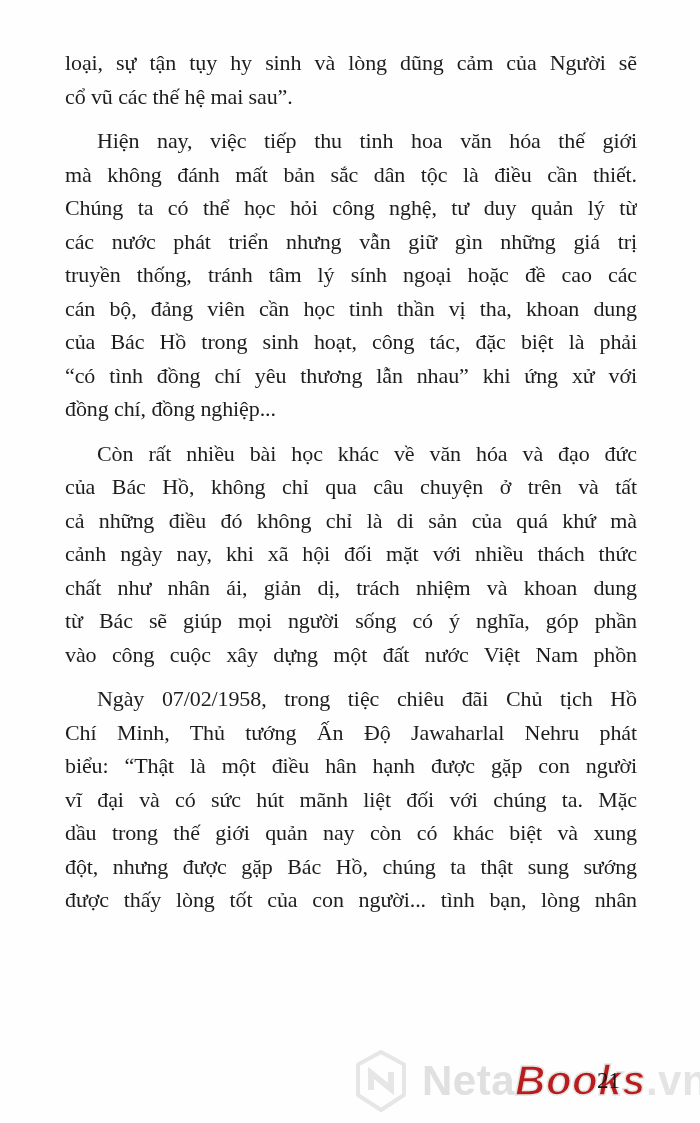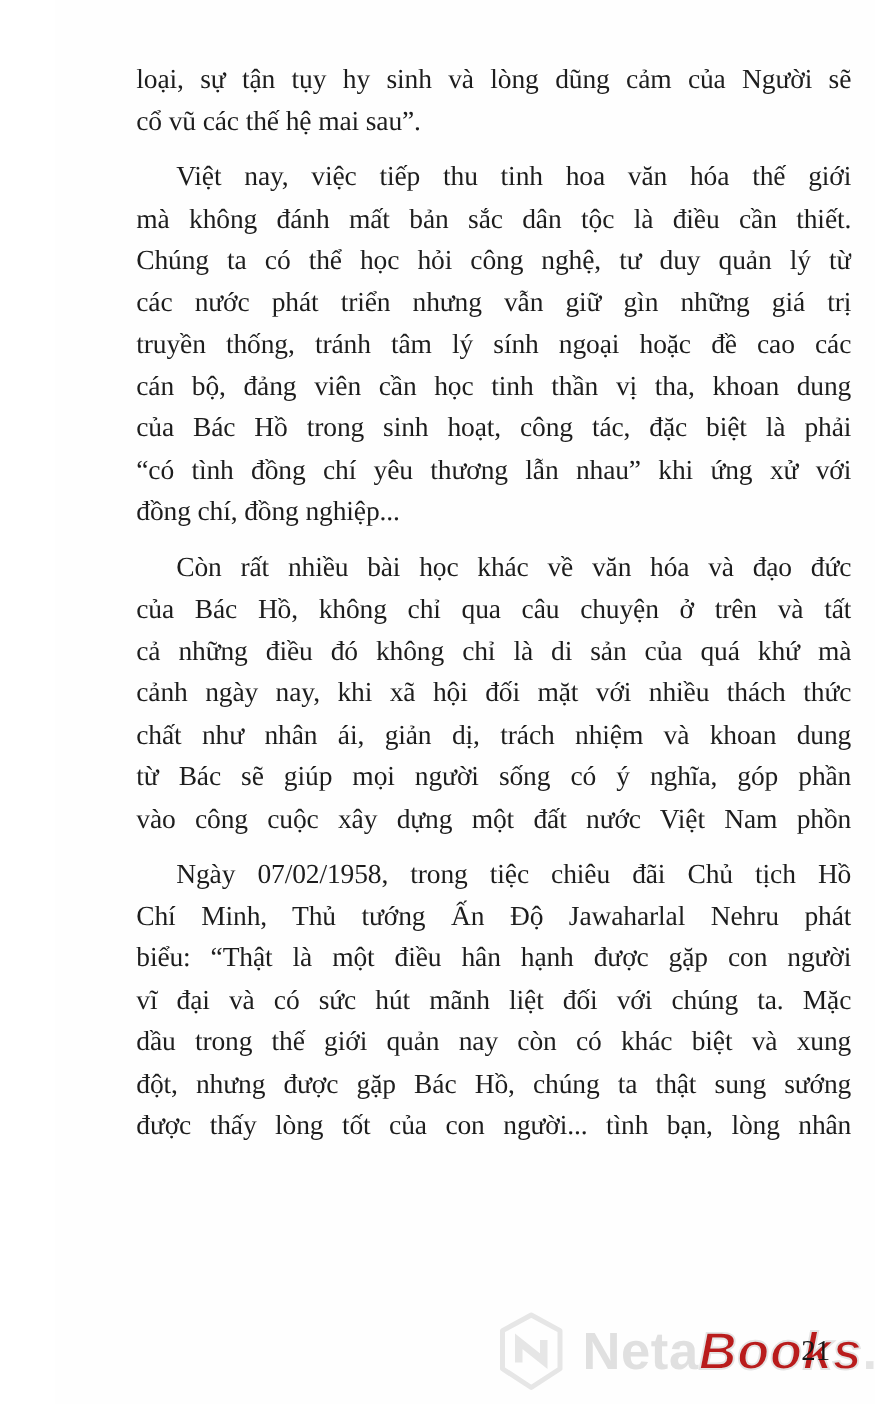--- a/index.html
+++ b/index.html
@@ -11,21 +11,20 @@
     height: 1123px;
     background: #ffffff;
     position: relative;
     overflow: hidden;
     font-family: "Liberation Serif", "DejaVu Serif", serif;
   }
   .page {
     position: absolute;
     inset: 0;
     background: #fefefe;
-    margin-left: 44px;
   }
   .text-block {
     position: absolute;
     left: 65px;
     top: 46px;
     width: 572px;
     color: #1d1d1d;
     font-size: 22px;
     letter-spacing: -0.1px;
   }
@@ -91,21 +90,21 @@
 
 <div class="page">
 
   <div class="text-block">
 
   <div class="paragraph">
         <div class="line">loại, sự tận tụy hy sinh và lòng dũng cảm của Người sẽ</div>
         <div class="line para-end">cổ vũ các thế hệ mai sau”.</div>
       </div>
       <div class="paragraph">
-        <div class="line first-indent">Việt nay, việc tiếp thu tinh hoa văn hóa thế giới</div>
+        <div class="line first-indent">Hiện nay, việc tiếp thu tinh hoa văn hóa thế giới</div>
         <div class="line">mà không đánh mất bản sắc dân tộc là điều cần thiết.</div>
         <div class="line">Chúng ta có thể học hỏi công nghệ, tư duy quản lý từ</div>
         <div class="line">các nước phát triển nhưng vẫn giữ gìn những giá trị</div>
         <div class="line">truyền thống, tránh tâm lý sính ngoại hoặc đề cao các</div>
         <div class="line">cán bộ, đảng viên cần học tinh thần vị tha, khoan dung</div>
         <div class="line">của Bác Hồ trong sinh hoạt, công tác, đặc biệt là phải</div>
         <div class="line">“có tình đồng chí yêu thương lẫn nhau” khi ứng xử với</div>
         <div class="line para-end">đồng chí, đồng nghiệp...</div>
       </div>
       <div class="paragraph">

